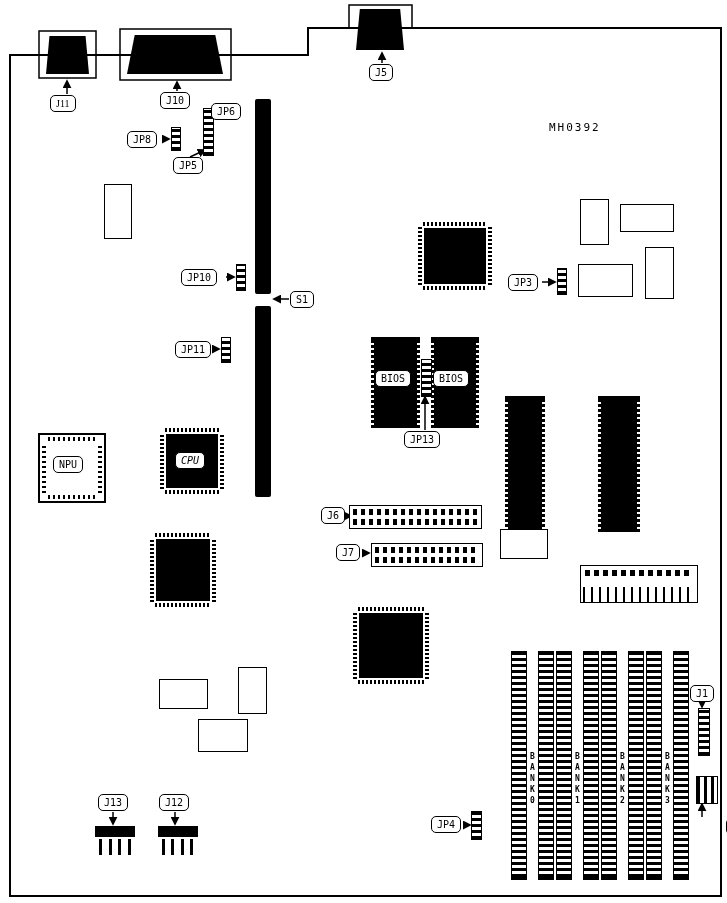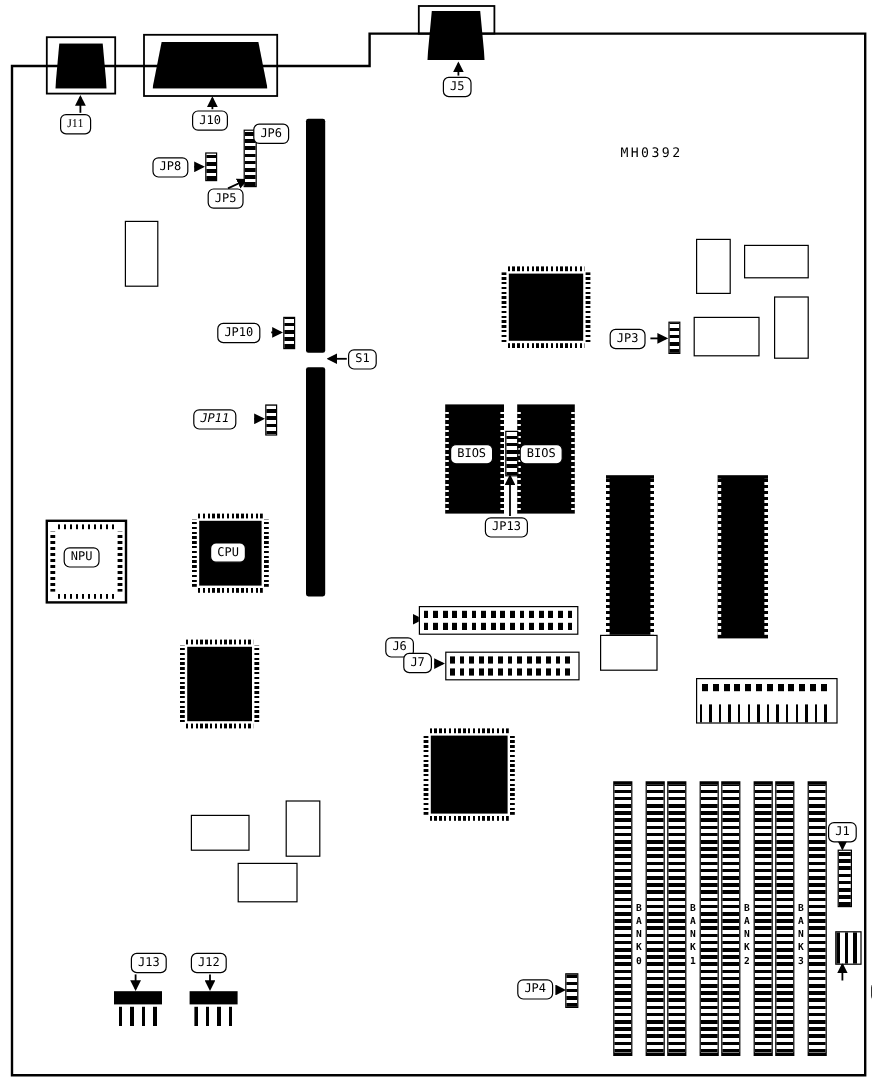--- a/index.html
+++ b/index.html
@@ -1,21 +1,21 @@
 <!DOCTYPE html>
 <html><head>
 <meta charset="utf-8">
 <style>
   html,body{margin:0;padding:0;background:#fff;}
   .board{position:relative;width:727px;height:903px;background:#fff;font-family:"DejaVu Sans Mono",monospace;overflow:hidden;}
   svg.overlay{position:absolute;left:0;top:0;pointer-events:none;}
 
   .lbl{position:absolute;z-index:5;background:#fff;border:1px solid #000;border-radius:5px;
        padding:2px 5px;font:10px "DejaVu Sans Mono",monospace;line-height:1.1;color:#000;white-space:nowrap;}
-  .partnum{position:absolute;z-index:5;font:11px "DejaVu Sans Mono",monospace;letter-spacing:2px;color:#000;}
+  .partnum{position:absolute;z-index:5;font:11px "DejaVu Sans Mono",monospace;letter-spacing:2px;color:#000;margin-left:32px;}
 
   .conn{position:absolute;background:#000;z-index:2;}
   .trap{clip-path:polygon(8% 0,92% 0,100% 100%,0 100%);}
 
   .slot{position:absolute;background:#000;border-radius:2px;z-index:2;}
 
   .qfp{position:absolute;z-index:2;background-color:transparent;
     background-image:
       linear-gradient(#000,#000),
       repeating-linear-gradient(90deg,#000 0 2px,transparent 2px 4px),
@@ -196,28 +196,28 @@
   <div class="partnum" style="left:517px;top:121px;">MH0392</div>
 
   <div class="lbl" style="left:50px;top:95px;font-family:Liberation Serif, serif;">J11</div>
   <div class="lbl" style="left:160px;top:92px;">J10</div>
   <div class="lbl" style="left:369px;top:64px;">J5</div>
   <div class="lbl" style="left:211px;top:103px;">JP6</div>
   <div class="lbl" style="left:127px;top:131px;">JP8</div>
   <div class="lbl" style="left:173px;top:157px;">JP5</div>
   <div class="lbl" style="left:181px;top:269px;">JP10</div>
   <div class="lbl" style="left:290px;top:291px;">S1</div>
-  <div class="lbl" style="left:161px;top:341px;font-style:italic;">JP11</div>
+  <div class="lbl" style="left:175px;top:341px;">JP11</div>
   <div class="lbl" style="left:508px;top:274px;">JP3</div>
   <div class="lbl" style="left:404px;top:431px;">JP13</div>
-  <div class="lbl" style="left:321px;top:507px;margin-top:24px;">J6</div>
+  <div class="lbl" style="left:321px;top:507px;">J6</div>
   <div class="lbl" style="left:336px;top:544px;">J7</div>
   <div class="lbl" style="left:53px;top:456px;">NPU</div>
-  <div class="lbl" style="left:175px;top:452px;">CPU</div>
+  <div class="lbl" style="left:175px;top:452px;font-style:italic;">CPU</div>
   <div class="lbl" style="left:375px;top:370px;">BIOS</div>
   <div class="lbl" style="left:433px;top:370px;">BIOS</div>
-  <div class="lbl" style="left:98px;top:794px;margin-left:11px;">J13</div>
+  <div class="lbl" style="left:98px;top:794px;">J13</div>
   <div class="lbl" style="left:159px;top:794px;">J12</div>
   <div class="lbl" style="left:431px;top:816px;">JP4</div>
   <div class="lbl" style="left:690px;top:685px;">J1</div>
   <div class="lbl" style="left:690px;top:818px;margin-left:36px;">K1</div>
 
 </div>
 
 </body></html>

